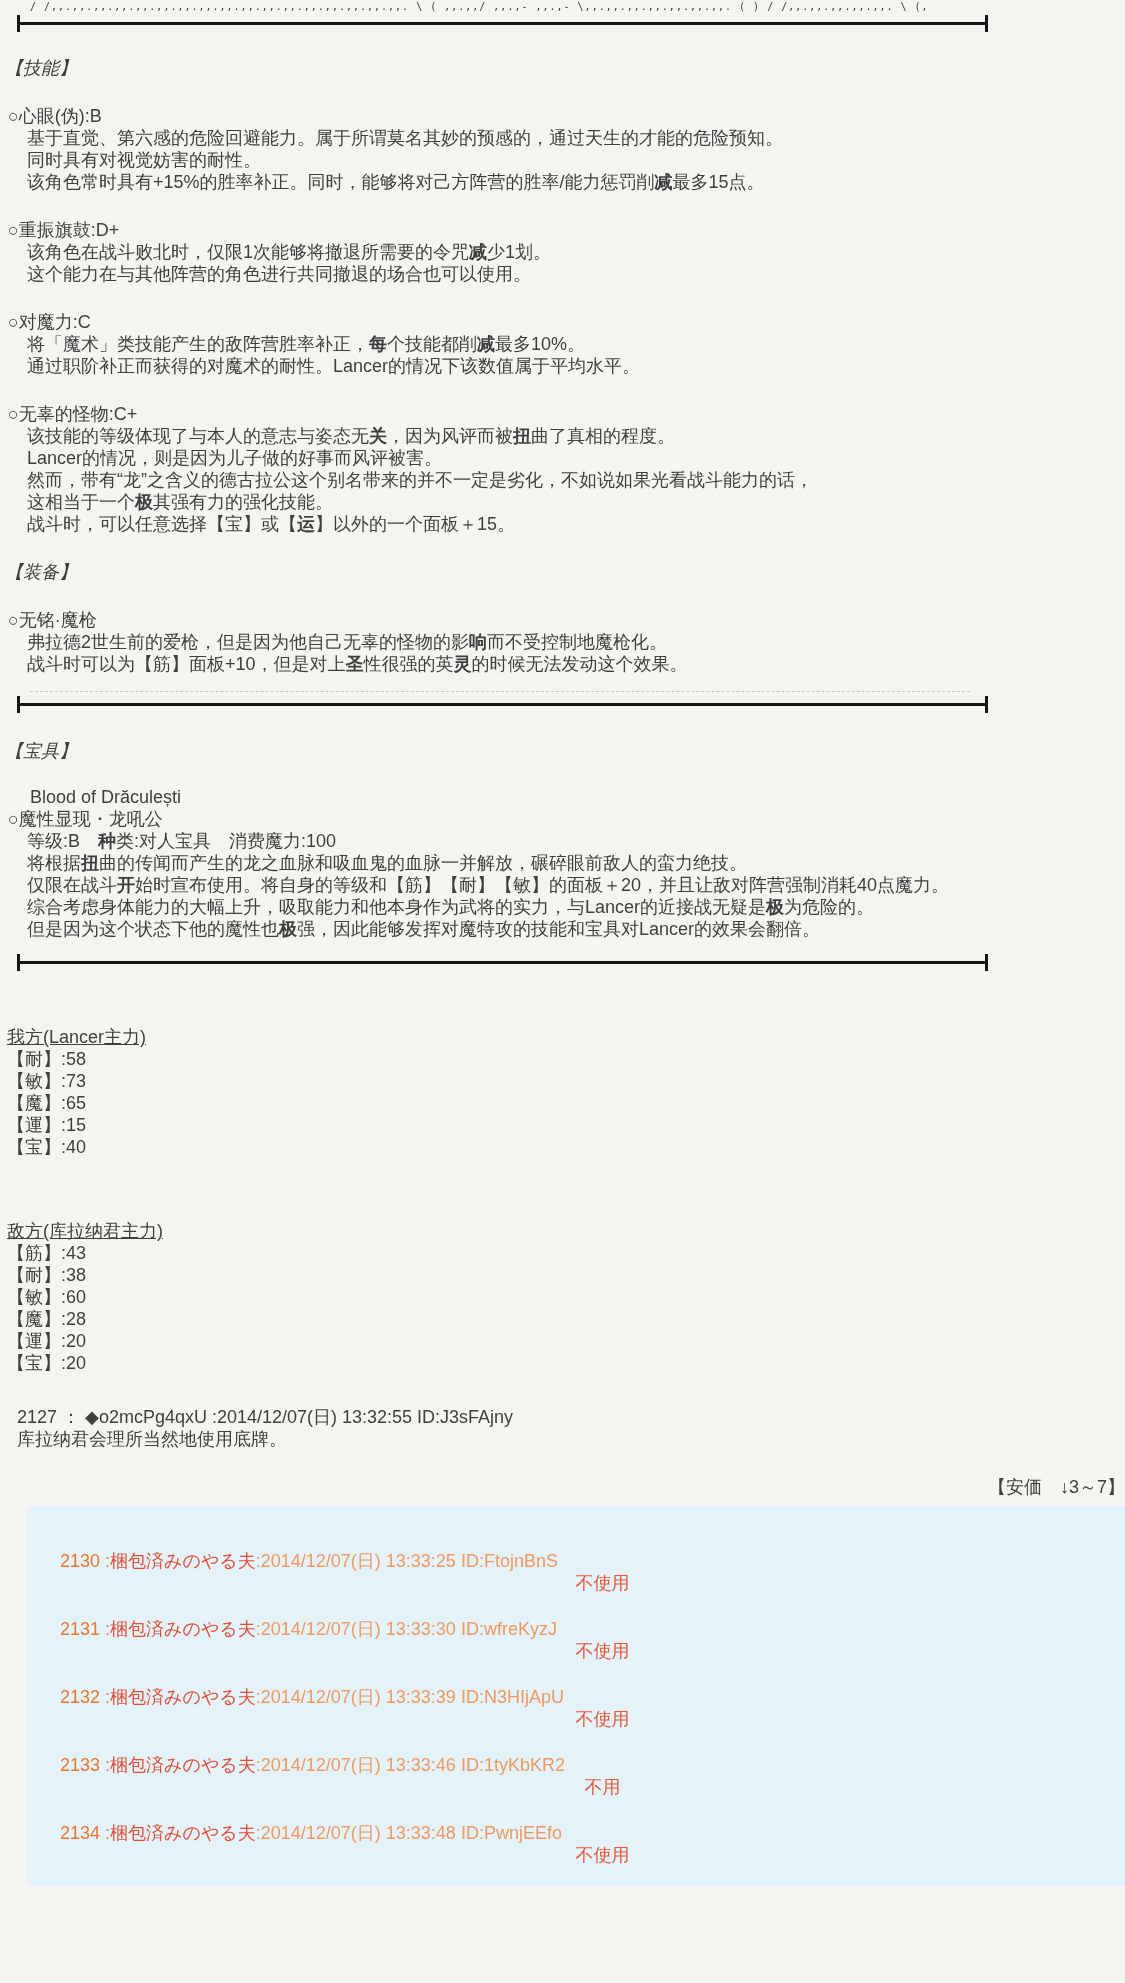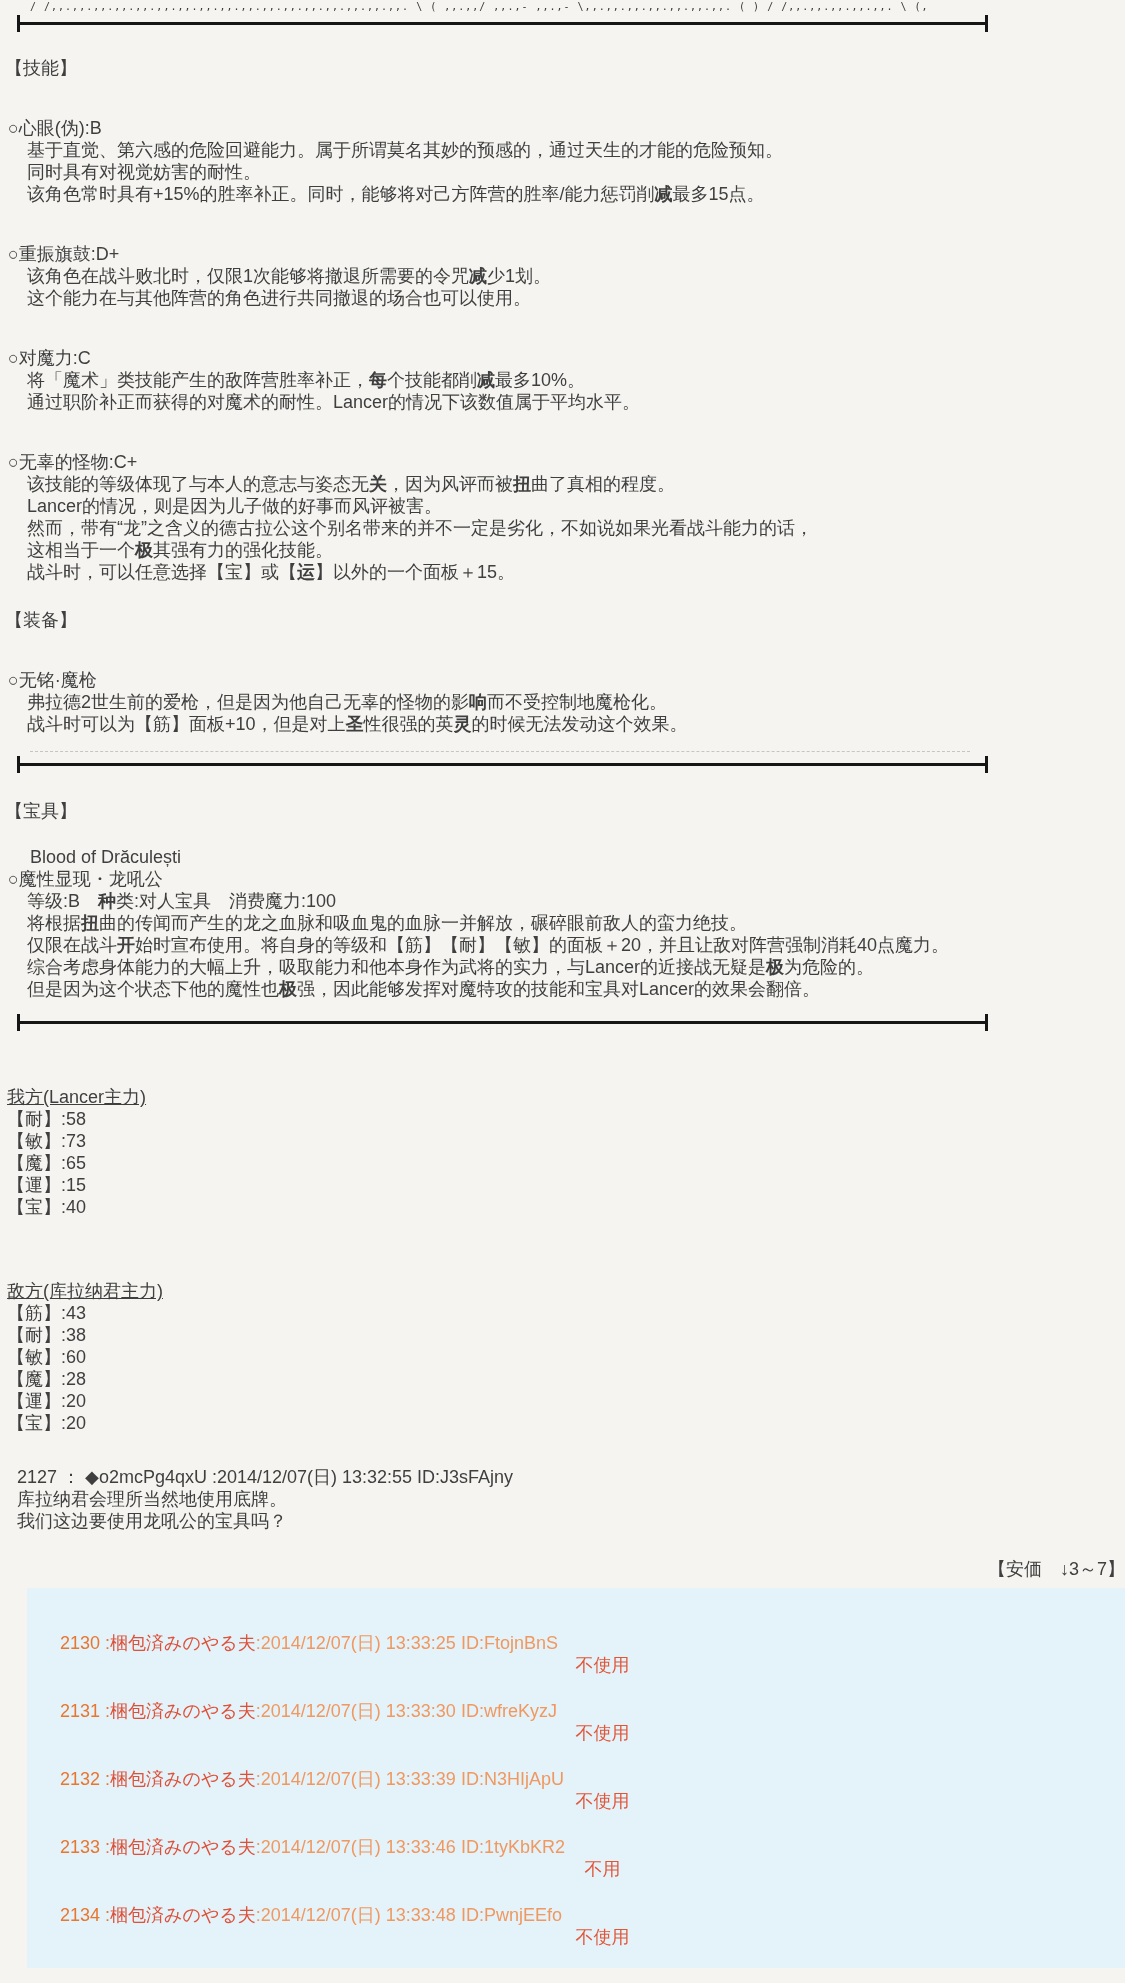--- a/index.html
+++ b/index.html
@@ -32,23 +32,23 @@
     display:flex;align-items:center;
   }
   .hrule .tick{width:3px;height:17px;background:var(--rule);}
   .hrule .line{flex:1;height:3px;background:var(--rule);}
   .hr2-group{margin-top:16px;}
   .hr2-group .dash{
     margin-left:30px;width:940px;height:0;
     border-top:1px dashed #c6c6c0;margin-bottom:2px;
   }
   .hr3{margin-top:12px;}
-  .sec{margin-left:5px;margin-top:26px;}
+  .sec{margin-left:5px;margin-top:26px;font-style:italic;}
   .sec.first{margin-top:24px;}
-  .itm{margin-left:8px;margin-top:38px;}
+  .itm{margin-left:8px;margin-top:26px;}
   .desc{margin-left:27px;}
   .np-name{margin-left:30px;margin-top:24px;}
   .np-title{margin-left:8px;}
   .stats{margin-left:7px;}
   .stats .stat-label{margin-bottom:0;text-decoration:underline;}
   .stats.ally{margin-top:54px;}
   .stats.enemy{margin-top:62px;}
   .post{margin-left:17px;margin-top:32px;}
   .anchor{margin-left:5px;margin-top:26px;text-align:right;}
   .replybox{
@@ -145,21 +145,20 @@
     <div class="stat-row">【耐】:38</div>
     <div class="stat-row">【敏】:60</div>
     <div class="stat-row">【魔】:28</div>
     <div class="stat-row">【運】:20</div>
     <div class="stat-row">【宝】:20</div>
   </div>
 
   <div class="post">
     <div class="phead">2127 ： ◆o2mcPg4qxU :2014/12/07(日) 13:32:55 ID:J3sFAjny</div>
     <div class="pline">库拉纳君会理所当然地使用底牌。</div>
-    <div class="pline">我们这边要使用龙吼公的宝具吗？</div>
   </div>
 
   <div class="anchor">【安価　↓3～7】</div>
 
   <div class="replybox">
 
     <div class="rpost">
       <div class="rhead"><span class="rnum">2130 :</span><span class="rname">梱包済みのやる夫</span><span class="rdate">:2014/12/07(日) 13:33:25 ID:FtojnBnS</span></div>
       <div class="rbody">不使用</div>
     </div>

